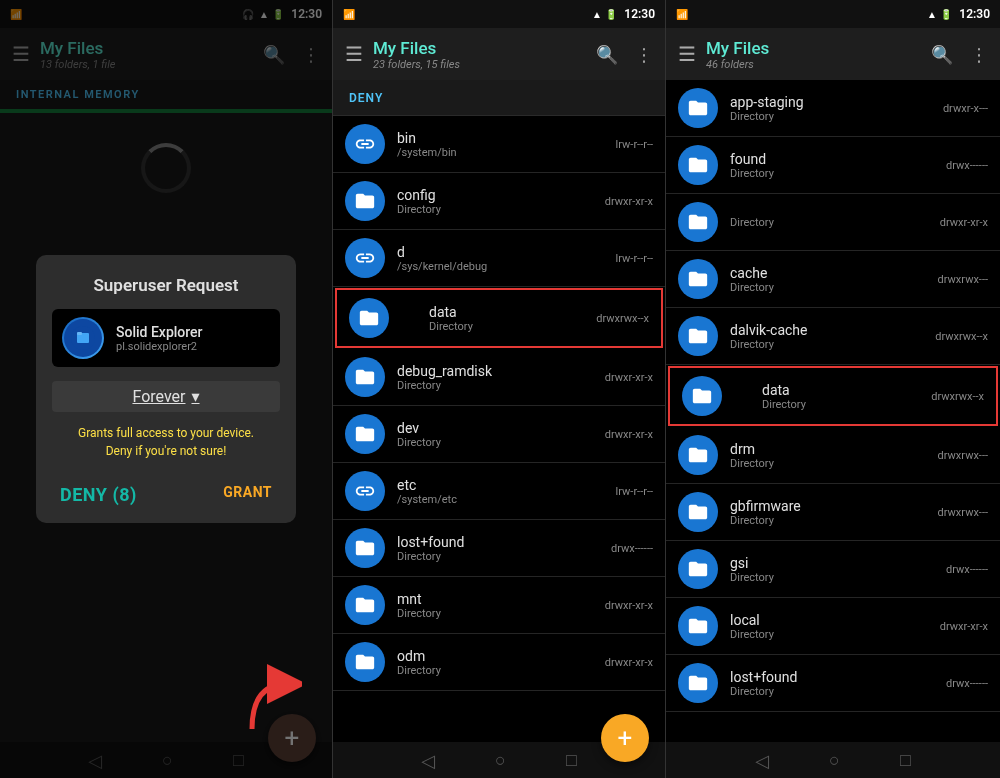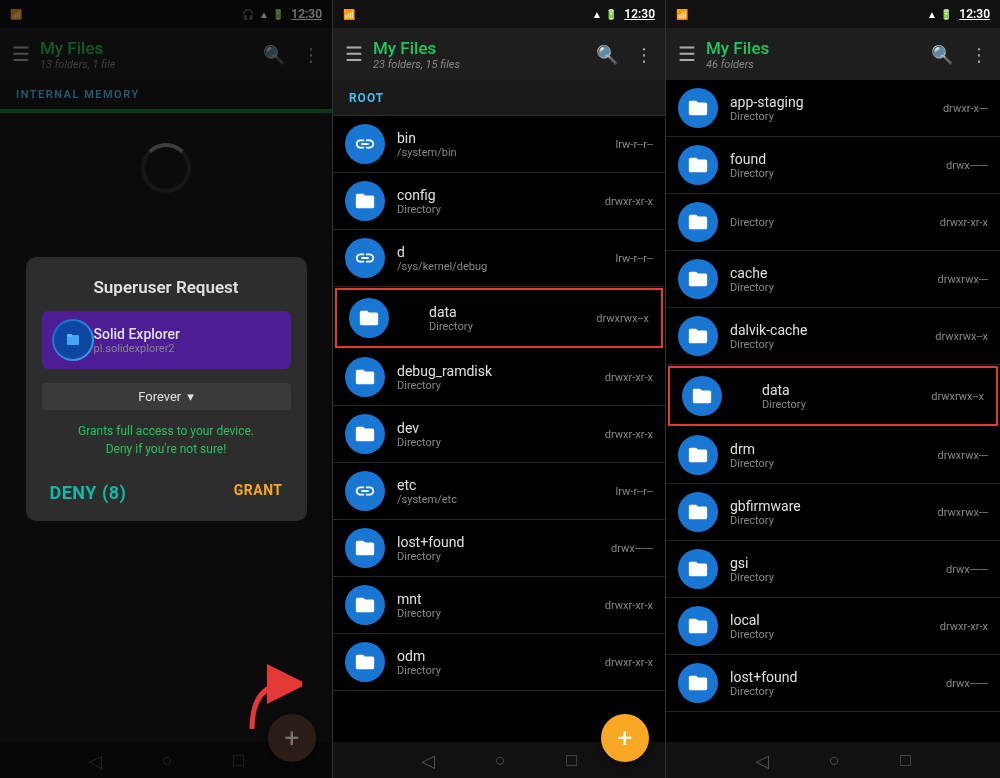--- a/index.html
+++ b/index.html
@@ -32,21 +32,20 @@
       align-items: center;
       justify-content: flex-end;
       padding: 0 10px;
       gap: 6px;
       flex-shrink: 0;
     }
     .status-bar .time {
       color: #fff;
       font-size: 12px;
       font-weight: 600;
-      text-decoration: underline;
     }
     .status-bar .icons {
       display: flex;
       align-items: center;
       gap: 4px;
     }
     .status-bar .icons span {
       color: #fff;
       font-size: 10px;
     }
@@ -73,21 +72,21 @@
     }
     .top-bar .menu-icon {
       color: #aaa;
       font-size: 20px;
       cursor: pointer;
     }
     .top-bar .title-block {
       flex: 1;
     }
     .top-bar .title {
-      color: #22c55e;
+      color: #5eead4;
       font-size: 17px;
       font-weight: 500;
     }
     .top-bar .subtitle {
       color: #888;
       font-size: 11px;
       font-style: italic;
     }
     .top-bar .action-icons {
       display: flex;
@@ -207,34 +206,35 @@
       top: 0; left: 0; right: 0; bottom: 0;
       background: rgba(0,0,0,0.55);
       z-index: 20;
       display: flex;
       align-items: center;
       justify-content: center;
     }
     .dialog {
       background: #2d2d2d;
       border-radius: 10px;
-      width: 281px;
+      width: 260px;
       padding: 20px 16px 14px;
     }
     .dialog-title {
       color: #e0e0e0;
       font-size: 17px;
       font-weight: 600;
       text-align: center;
       margin-bottom: 14px;
     }
     .dialog-app-row {
       display: flex;
       align-items: center;
-      background: #4c1d95;
+      gap: 12px;
+      background: #000000;
       border-radius: 6px;
       padding: 8px 10px;
       margin-bottom: 14px;
     }
     .dialog-app-icon {
       width: 42px;
       height: 42px;
       border-radius: 50%;
       overflow: hidden;
       display: flex;
@@ -261,31 +261,32 @@
     .dialog-app-pkg {
       color: #888;
       font-size: 11px;
     }
 
     .dialog-dropdown {
       background: #3a3a3a;
       border-radius: 4px;
       padding: 6px 10px;
       color: #e0e0e0;
-      font-size: 13px;
+      font-size: 16px;
       display: flex;
       align-items: center;
       justify-content: center;
       gap: 6px;
       margin-bottom: 12px;
       cursor: pointer;
+      text-decoration: underline;
     }
 
     .dialog-warning {
-      color: #22c55e;
+      color: #fde047;
       font-size: 12px;
       text-align: center;
       margin-bottom: 14px;
       line-height: 1.5;
     }
 
     .dialog-buttons {
       display: flex;
       justify-content: space-between;
       padding-top: 6px;
@@ -473,21 +474,21 @@
       <div class="title">My Files</div>
       <div class="subtitle">23 folders, 15 files</div>
     </div>
     <div class="action-icons">
       <span>🔍</span>
       <span>⋮</span>
     </div>
   </div>
 
   <div class="breadcrumb">
-    <span>ROOT</span>
+    <span>DENY</span>
   </div>
 
   <div class="file-list" id="file-list-2">
       <div class="file-item">
         <div class="file-icon-circle link-icon">
           <svg viewBox="0 0 24 24" width="22" height="22" fill="white">
     <path d="M3.9 12c0-1.71 1.39-3.1 3.1-3.1h4V7H7c-2.76 0-5 2.24-5 5s2.24 5 5 5h4v-1.9H7c-1.71 0-3.1-1.39-3.1-3.1zM8 13h8v-2H8v2zm9-6h-4v1.9h4c1.71 0 3.1 1.39 3.1 3.1s-1.39 3.1-3.1 3.1h-4V17h4c2.76 0 5-2.24 5-5s-2.24-5-5-5z"></path>
   </svg>
         </div>
         <div class="file-info">

